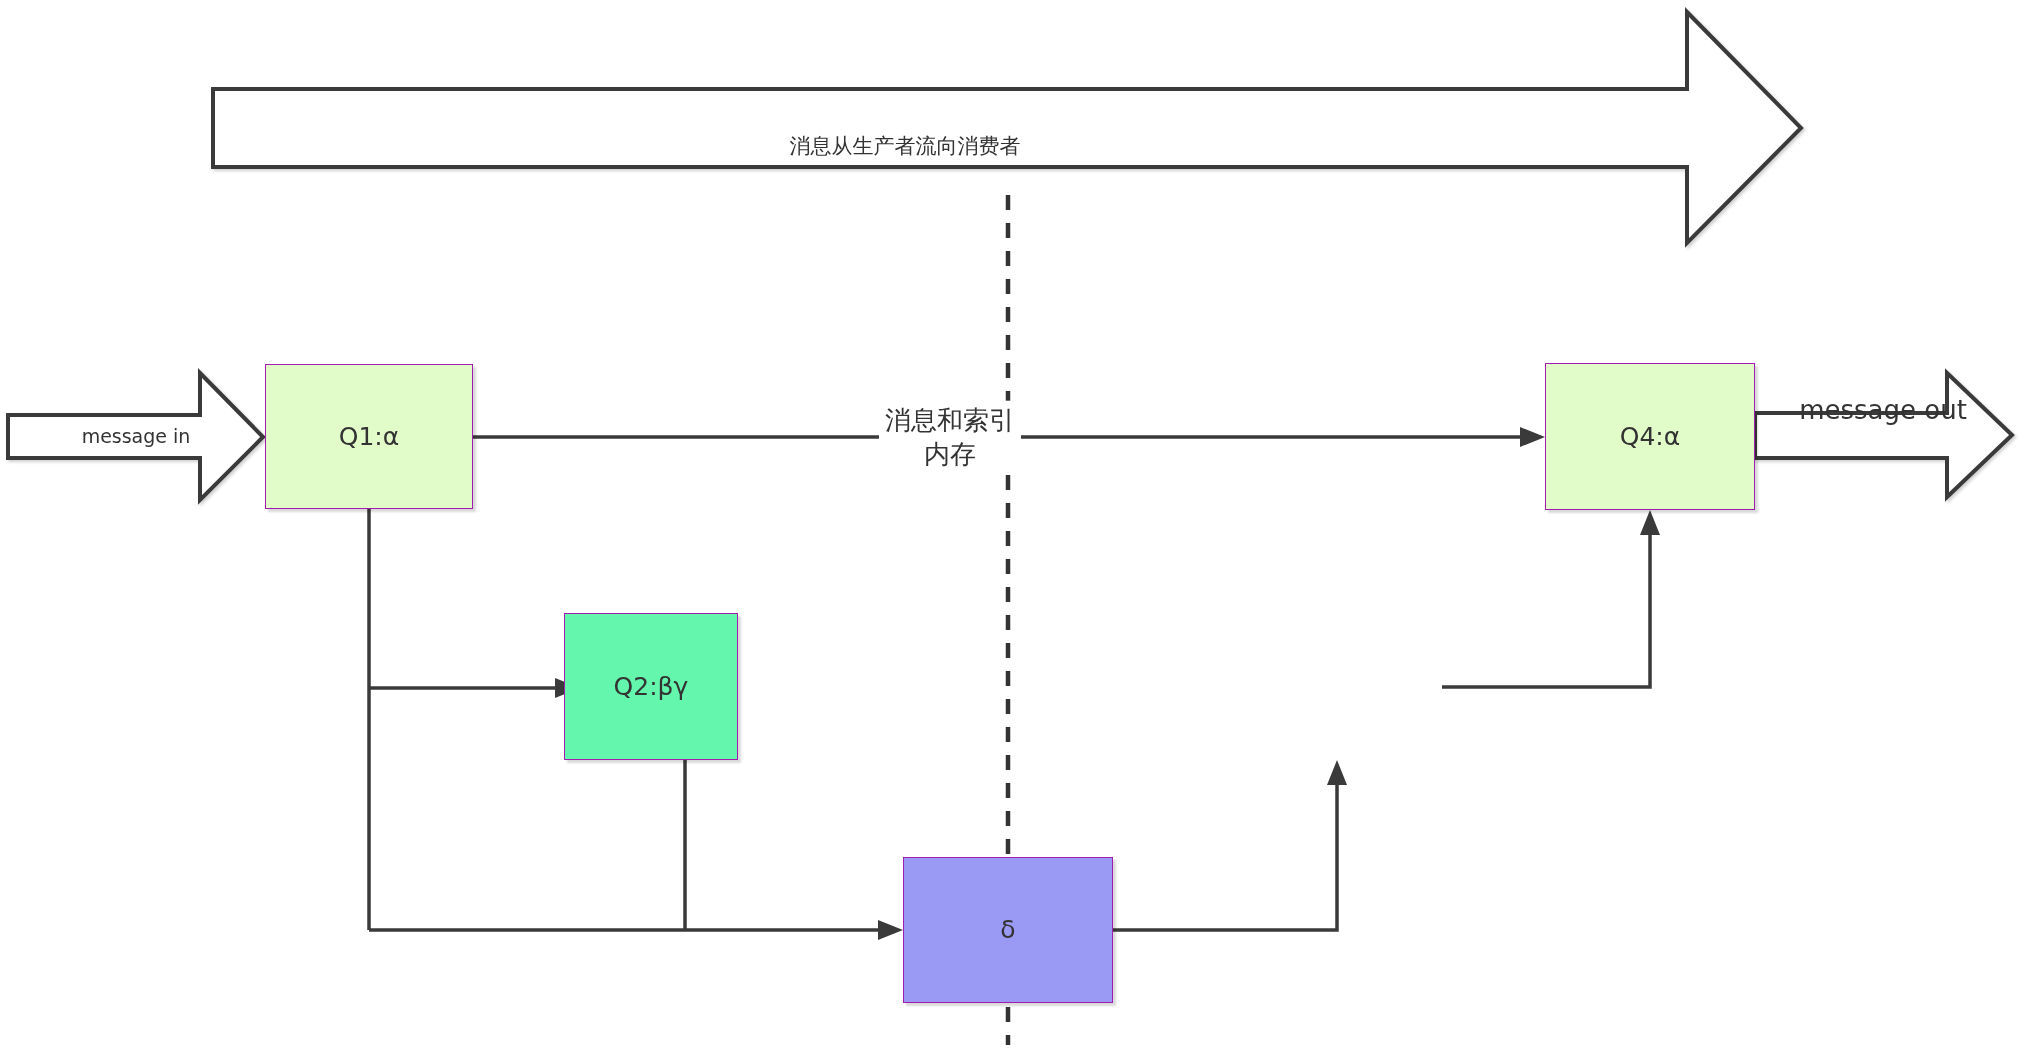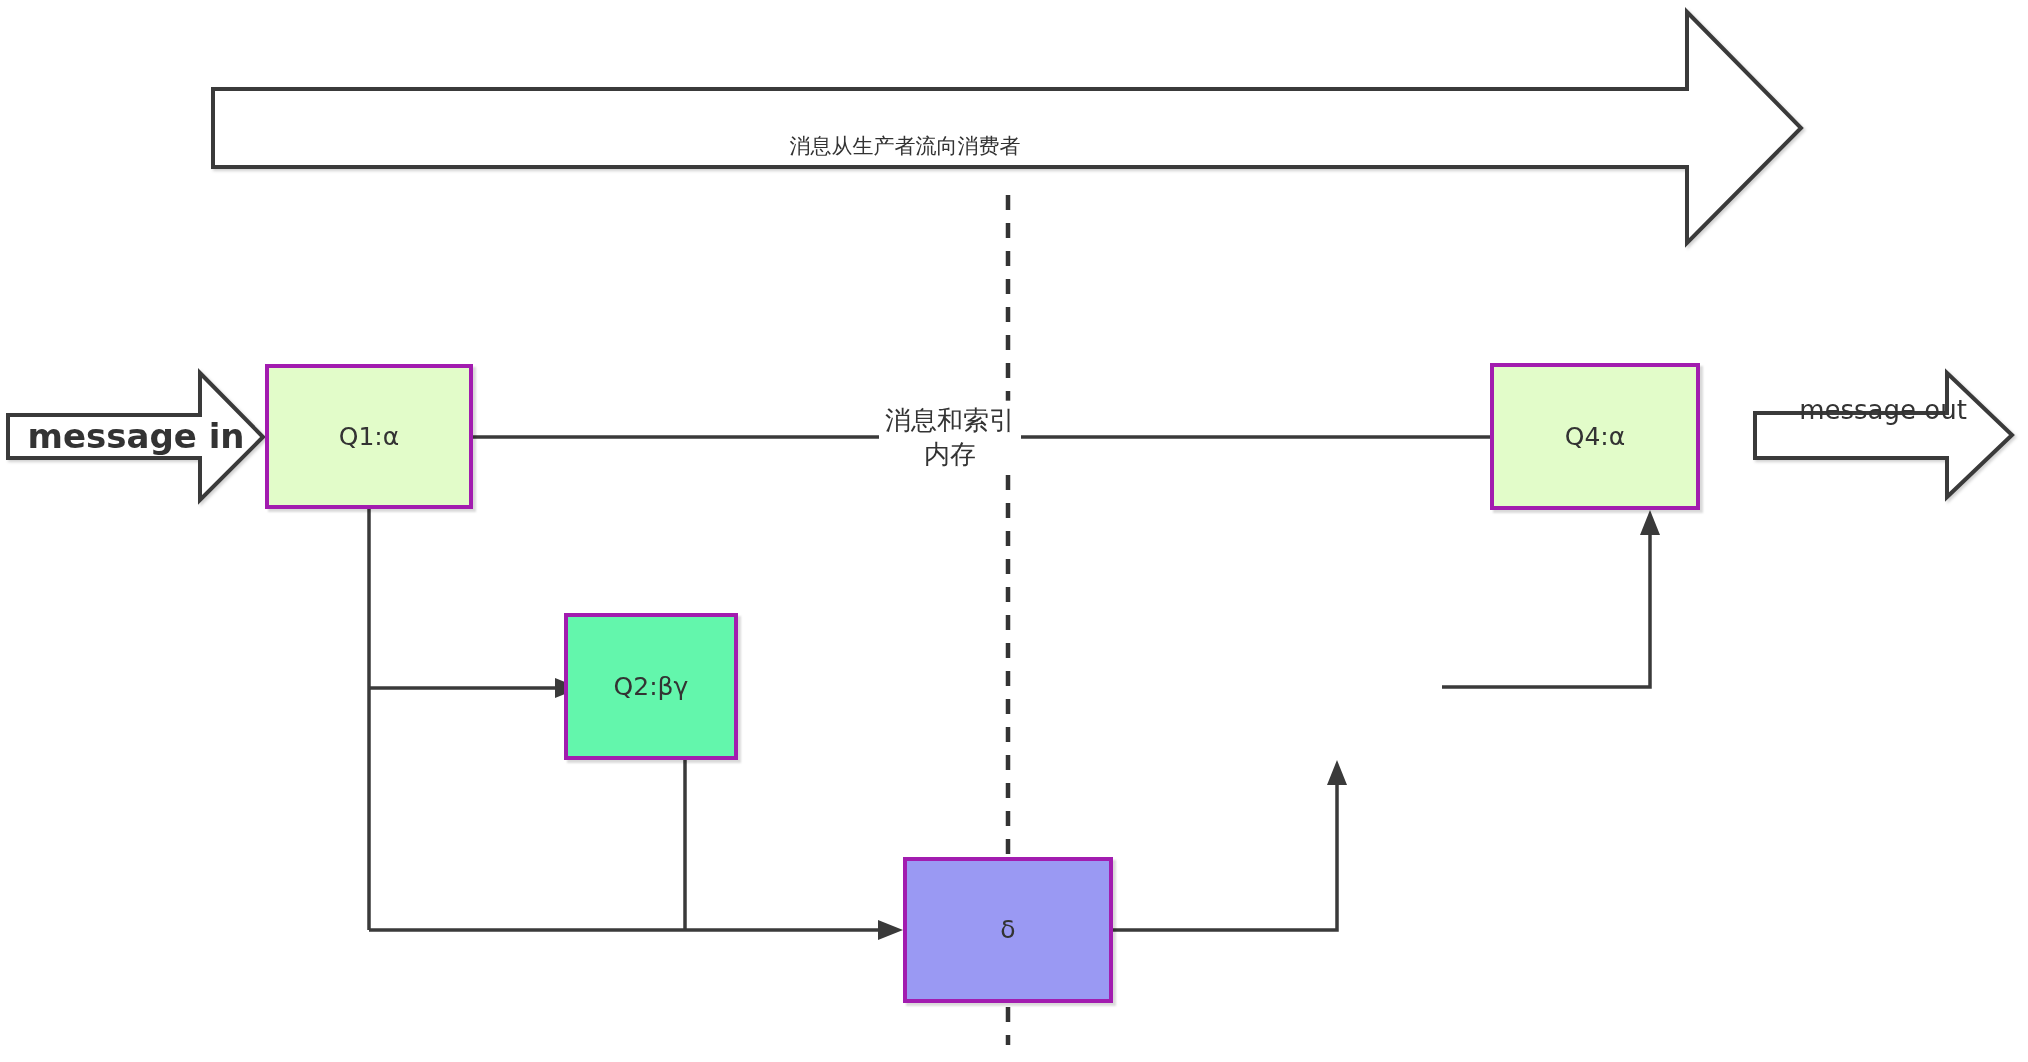--- a/index.html
+++ b/index.html
@@ -7,34 +7,34 @@
     position:relative;width:2028px;height:1062px;overflow:hidden;
     font-family:"DejaVu Sans","Liberation Sans",sans-serif;color:#333333;background:#ffffff;
   }
   svg.layer{position:absolute;left:0;top:0;width:2028px;height:1062px;}
   .block-arrow{fill:#ffffff;stroke:#3a3a3a;stroke-width:4;stroke-linejoin:miter;
     filter:drop-shadow(2px 2px 1.5px rgba(0,0,0,0.18));}
   .connector{stroke:#3a3a3a;stroke-width:3.5;fill:none;}
   .arrowhead{fill:#3a3a3a;stroke:none;}
   .dashed-divider{stroke:#333333;stroke-width:4.5;stroke-dasharray:15 13;fill:none;}
   .node{
-    position:absolute;border:4px solid #a21caf;
+    position:absolute;border:1px solid #a21caf;
     display:flex;align-items:center;justify-content:center;
     font-size:25px;line-height:1.2;
     box-shadow:3px 3px 2px rgba(0,0,0,0.15);
     box-sizing:border-box;
   }
   .node-q1{left:265px;top:364px;width:208px;height:145px;}
   .node-q2{left:564px;top:613px;width:174px;height:147px;}
   .node-q3{left:1232px;top:613px;width:210px;height:147px;}
-  .node-q4{left:1490px;top:363px;width:210px;height:147px;justify-content:center;}
+  .node-q4{left:1545px;top:363px;width:210px;height:147px;justify-content:center;}
   .node-delta{left:903px;top:857px;width:210px;height:146px;}
   .float-label{position:absolute;transform:translate(-50%,-50%);white-space:nowrap;}
   .flow-arrow-label{left:905px;top:130px;font-size:21px;margin-top:16px;}
-  .msg-in-label{left:136px;top:436px;font-size:34px;font-weight:bold;}
+  .msg-in-label{left:136px;top:436px;font-size:19px;}
   .msg-out-label{left:1883px;top:410px;font-size:26px;}
   .memory-label{
     left:950px;top:437px;font-size:26px;line-height:1.32;
     background:#ffffff;text-align:center;padding:2px 6px;
   }
   .memory-label span{display:block;}
 </style>
 </head>
 <body>
 

